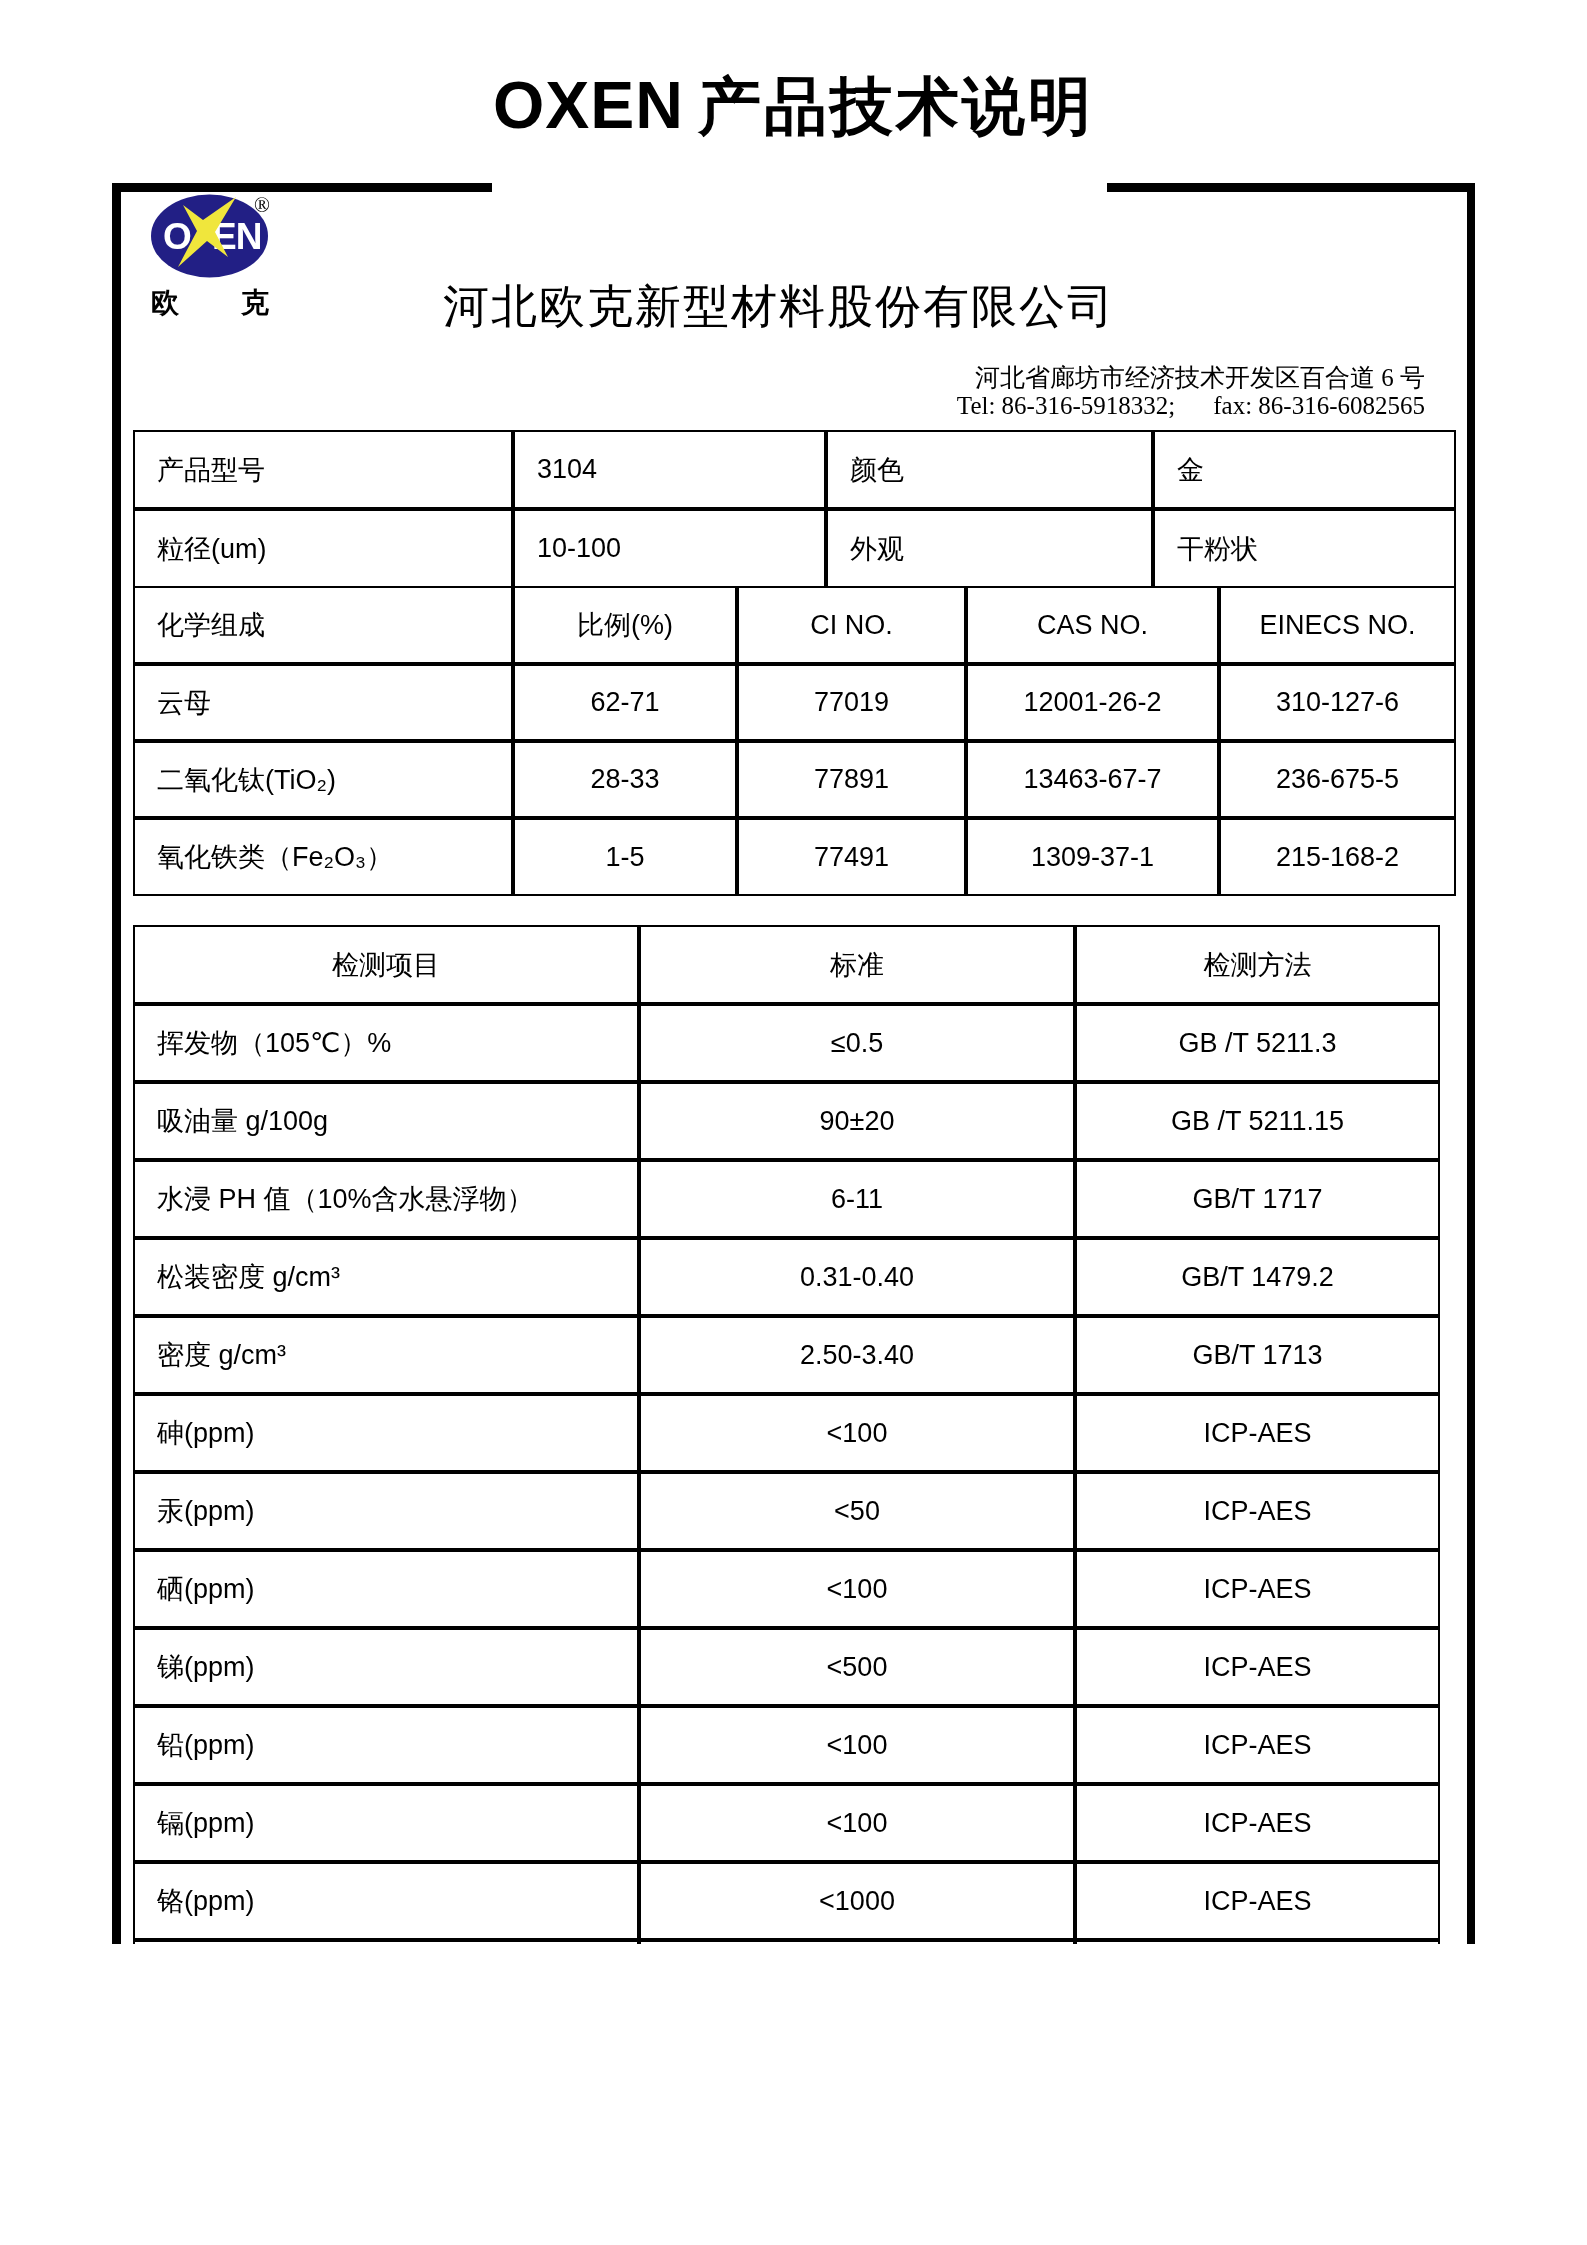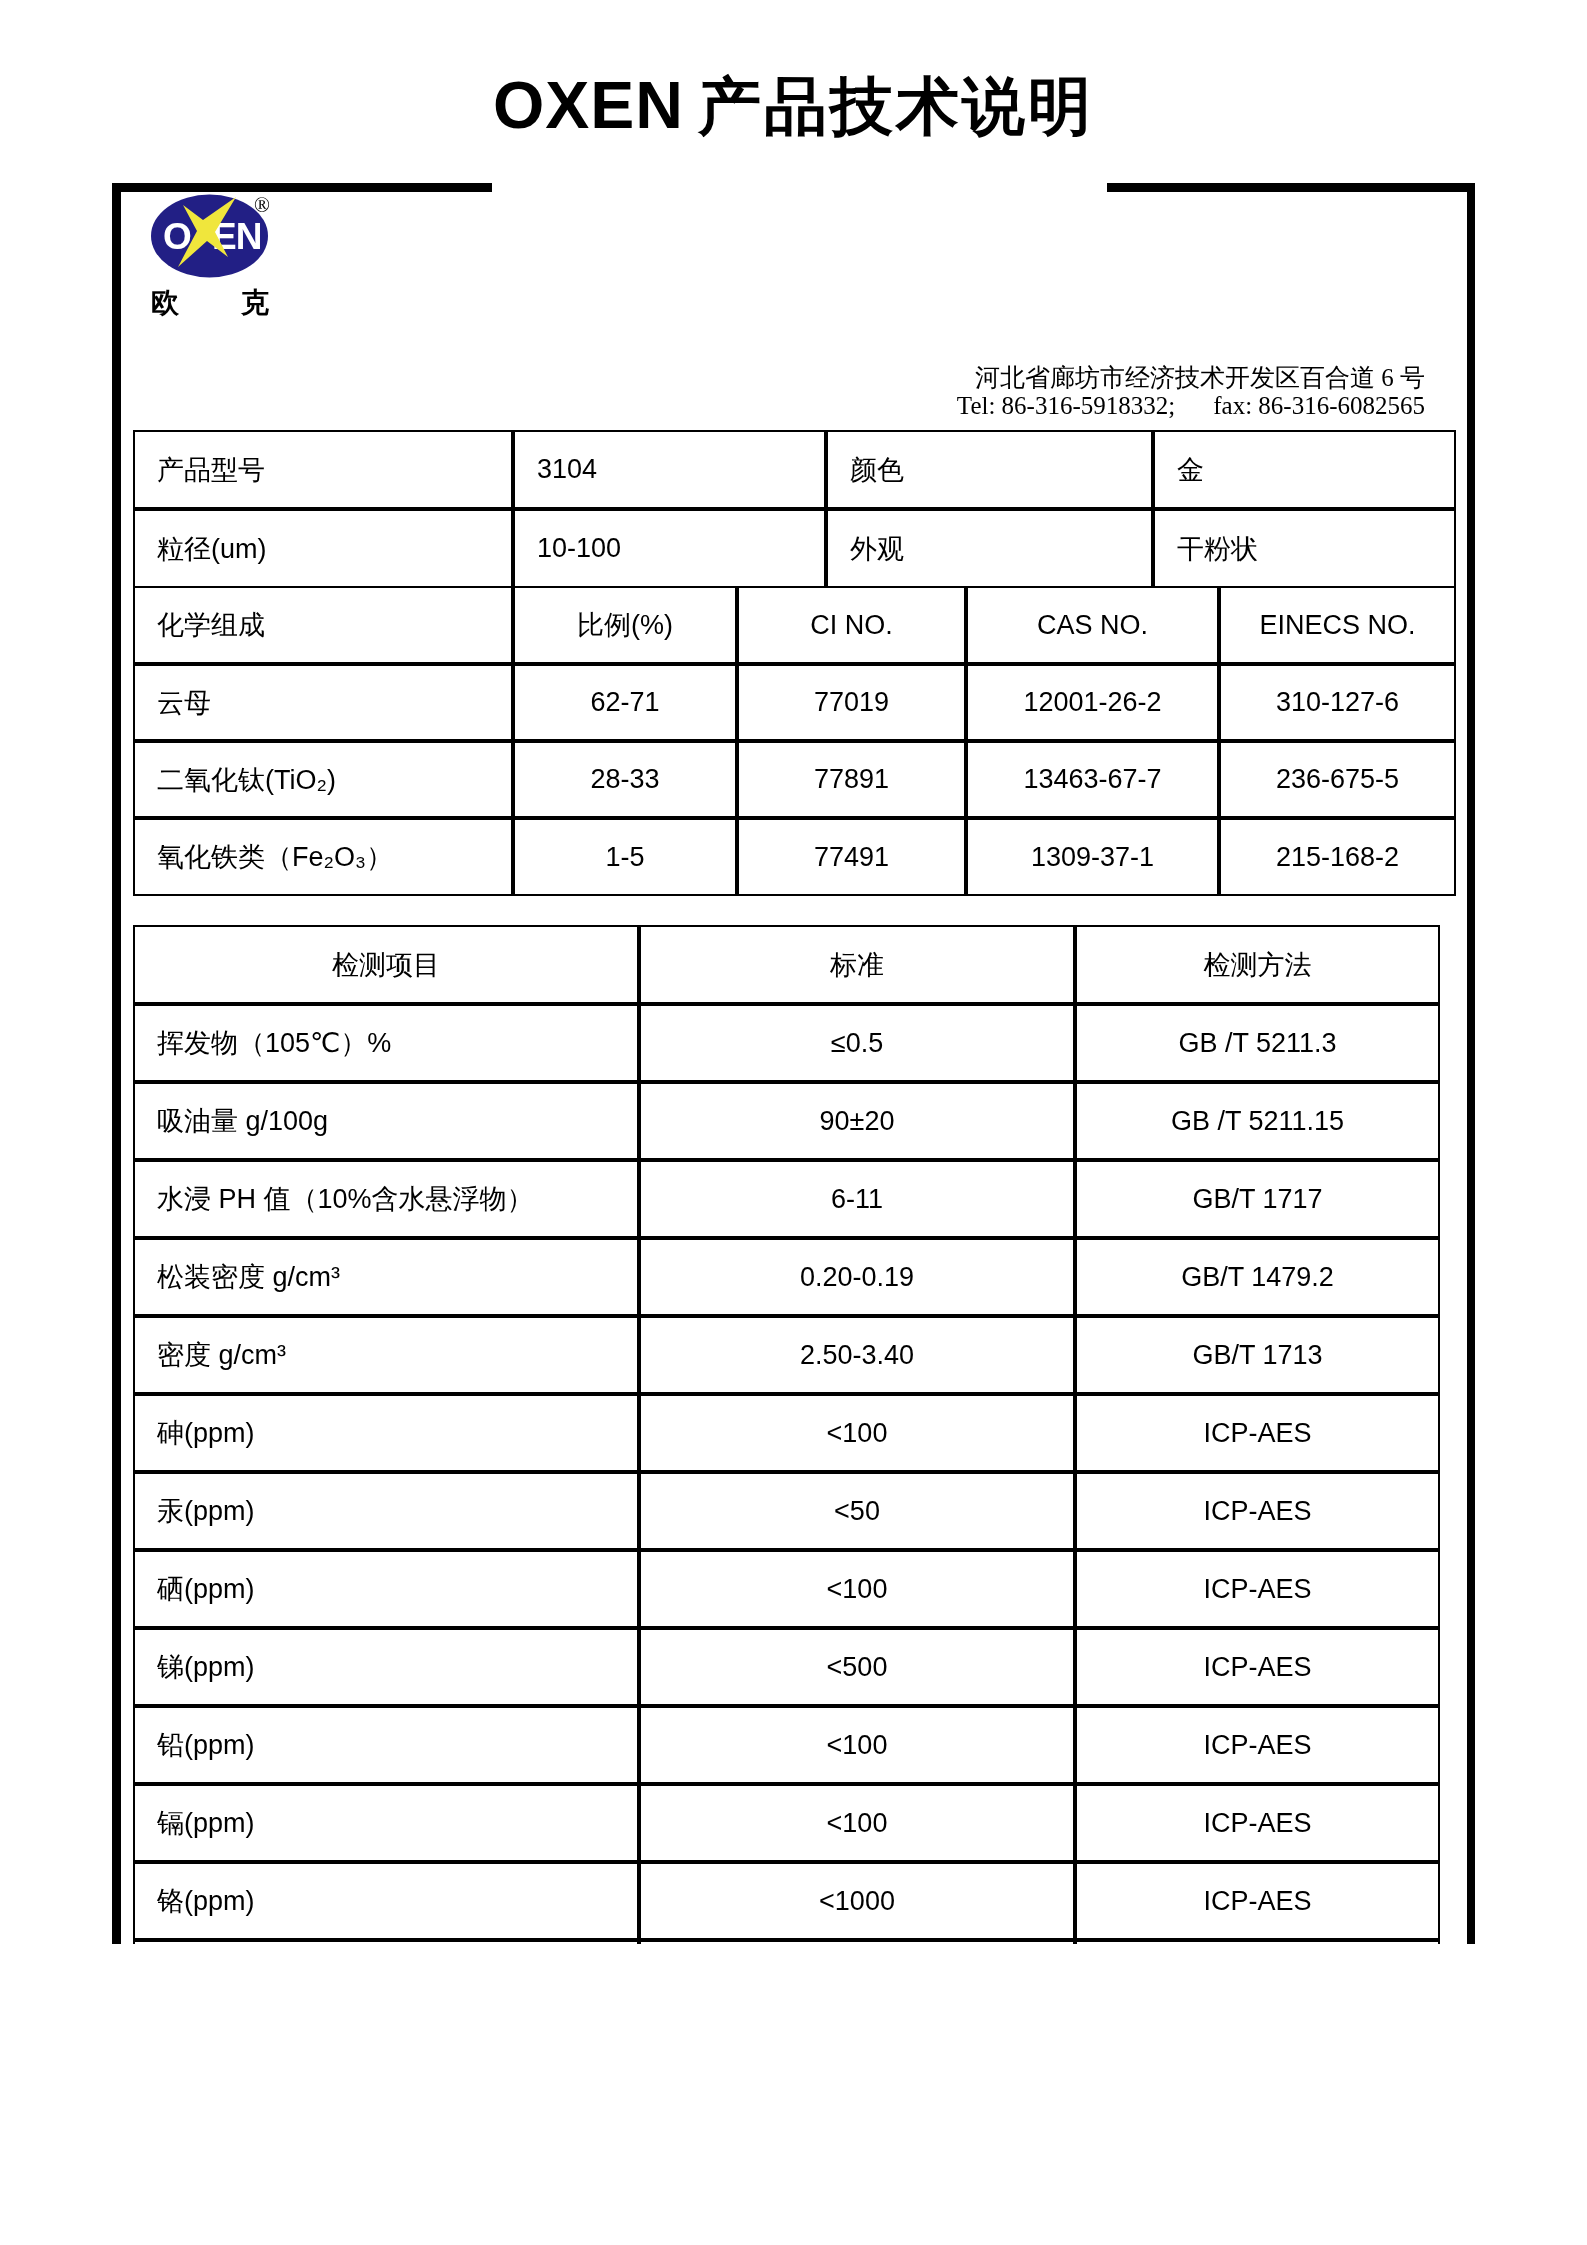--- a/index.html
+++ b/index.html
@@ -91,20 +91,21 @@
     <text x="15" y="57" font-family="Liberation Sans, DejaVu Sans, sans-serif" font-weight="bold" font-size="37" fill="#ffffff">O</text>
     <text x="64" y="57" font-family="Liberation Sans, DejaVu Sans, sans-serif" font-weight="bold" font-size="37" fill="#ffffff" letter-spacing="-1">EN</text>
     <polygon points="88,5 55,28 35,13 49,39 30,75 59,49 80,65 67,40" fill="#f0e63c"></polygon>
   </svg>
   <div class="logo-reg">®</div>
   <div class="logo-cn">
     <span>欧</span>
     <span>克</span>
   </div>
 
+  <div class="company-name">河北欧克新型材料股份有限公司</div>
   <div class="addr addr1">河北省廊坊市经济技术开发区百合道 6 号</div>
   <div class="addr addr2">
     <span>Tel: 86-316-5918332;</span><span class="fax">fax: 86-316-6082565</span>
   </div>
 
   <table class="doc-table table-info">
     <colgroup>
         <col style="width:379px">
         <col style="width:313px">
         <col style="width:327px">
@@ -188,21 +189,21 @@
       <td>90±20</td>
       <td>GB /T 5211.15</td>
     </tr>
     <tr>
       <td class="l">水浸 PH 值（10%含水悬浮物）</td>
       <td>6-11</td>
       <td>GB/T 1717</td>
     </tr>
     <tr>
       <td class="l">松装密度 g/cm³</td>
-      <td>0.20-0.19</td>
+      <td>0.31-0.40</td>
       <td>GB/T 1479.2</td>
     </tr>
     <tr>
       <td class="l">密度 g/cm³</td>
       <td>2.50-3.40</td>
       <td>GB/T 1713</td>
     </tr>
     <tr>
       <td class="l">砷(ppm)</td>
       <td>&lt;100</td>

